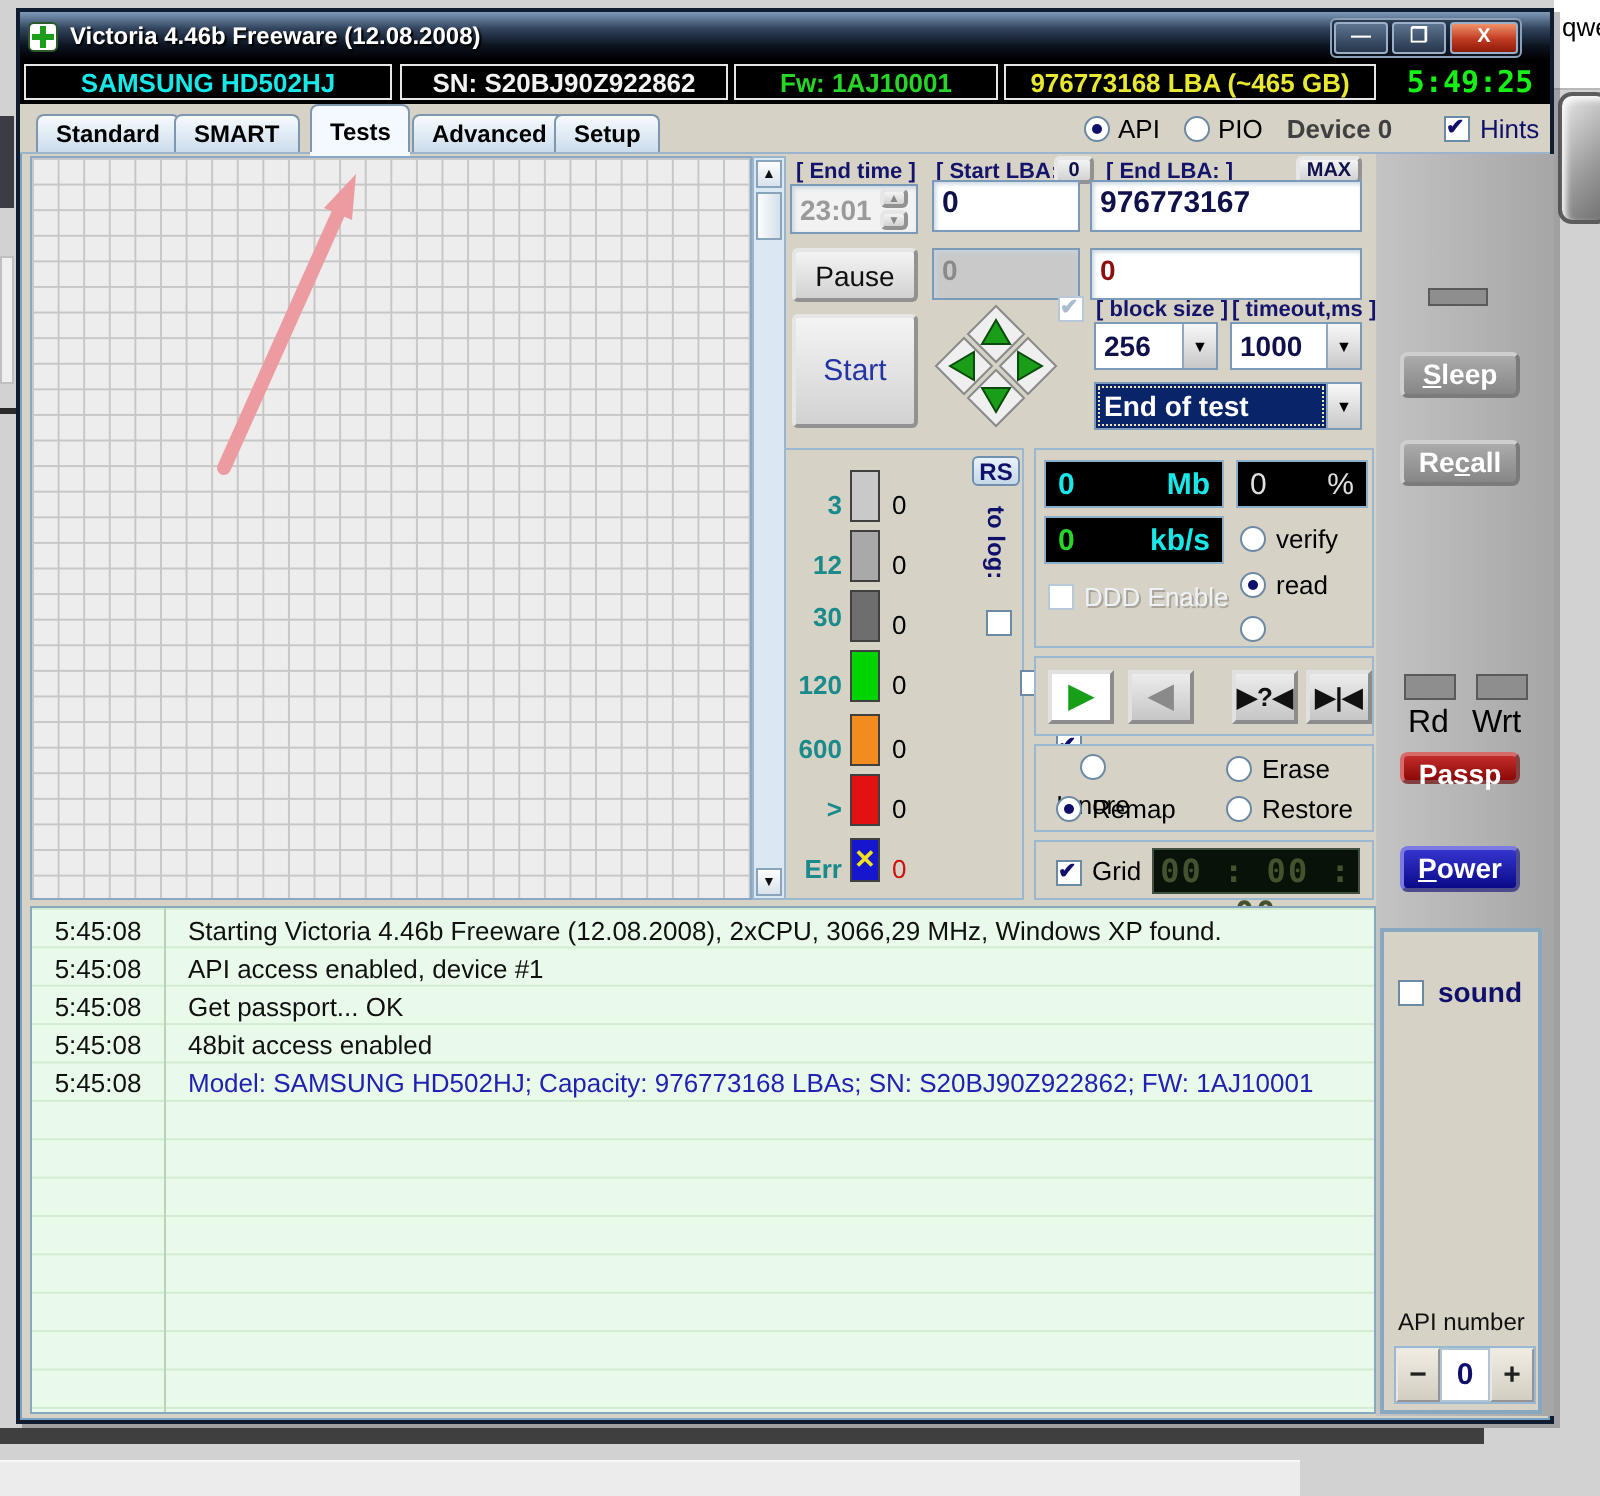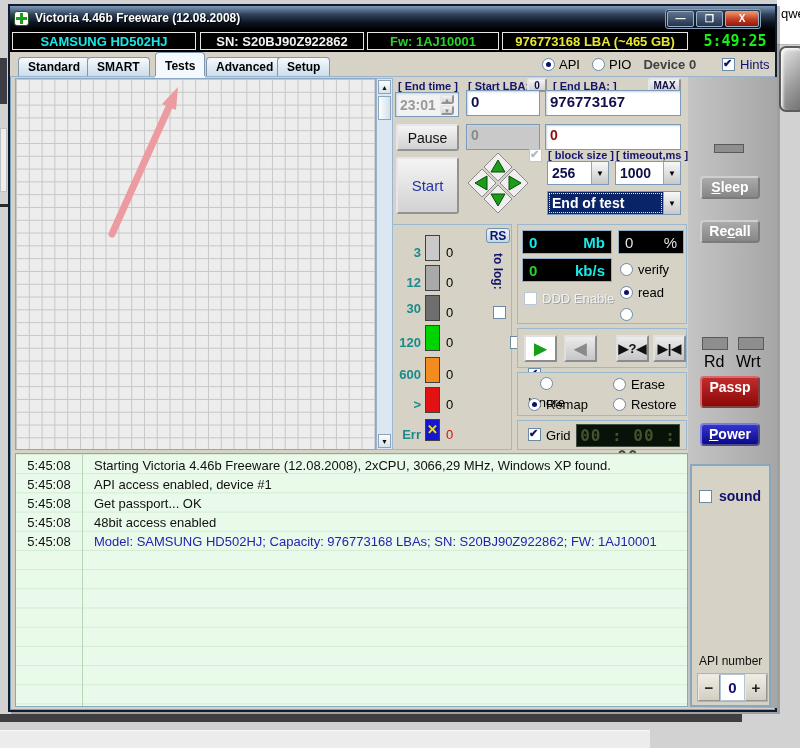--- a/index.html
+++ b/index.html
@@ -66,21 +66,21 @@
   .sthumb { position:absolute; left:1px; top:17px; width:13px; height:24px; background:linear-gradient(90deg,#fdfdfd,#d4e0ea); border:1px solid #8aa4bc; }
 
   
   .sidebar { left:678px; top:71px; width:89px; height:631px; background:linear-gradient(90deg,#c4c4c4,#a6a6a6); }
   .sbutton { position:absolute; color:#fff; font-weight:bold; text-align:center; border-radius:4px; }
   .breakall { left:10px; top:13px; width:64px; height:44px; background:linear-gradient(#ff6a52,#ea1a0e 60%,#c80c04); border:2px outset #ff9c8a; font-size:13px; line-height:20px; padding-top:2px; }
   .indic { left:26px; top:67px; width:30px; height:9px; background:#8e8e8e; border:1px solid #5a5a5a; }
   .greybtn { left:12px; width:60px; height:23px; background:linear-gradient(#ababab,#868686); border:2px outset #cfcfcf; font-size:14px; line-height:19px; }
   .led { position:absolute; top:260px; width:26px; height:13px; background:#8e8e8e; border:1px solid #5a5a5a; }
   .ledlbl { position:absolute; top:276px; font-size:16px; color:#000; }
-  .passp { left:12px; top:299px; width:60px; height:32px; background:linear-gradient(#c22c2c,#8c0808); border:2px outset #d86a6a; font-size:14px; line-height:19px; }
+  .passp { left:12px; top:299px; width:60px; height:16px; background:linear-gradient(#c22c2c,#8c0808); border:2px outset #d86a6a; font-size:14px; line-height:19px; }
   .power { left:12px; top:346px; width:60px; height:23px; background:linear-gradient(#3434cf,#0a0a88); border:2px outset #7a7ae0; font-size:14px; line-height:19px; }
   .u { text-decoration:underline; }
 
   .bottompanel { left:680px; top:458px; width:81px; height:243px; background:#d6d2c6; border:2px solid #88a8c0; }
   .soundlbl { color:#10106a; font-weight:bold; font-size:14px; }
   .stepper { position:absolute; left:5px; top:207px; width:71px; height:29px; display:flex; border:1px solid #9ab8d0; background:#e8e4da; }
   .stepbtn { width:22px; background:linear-gradient(#f0ece2,#d2cec2); border:1px outset #e8e8e8; font-size:15px; font-weight:bold; color:#202020; text-align:center; line-height:25px; }
   .stepval { flex:1; background:#fff; color:#10106a; font-weight:bold; font-size:15px; text-align:center; line-height:26px; border:1px solid #b0c4d4; }
 
   
@@ -325,21 +325,21 @@
       <span class="rlabel">Remap</span>
     </span>
     <span class="abs" style="left:95px; top:24px; display:flex; align-items:center; gap:5px;">
       <span class="radio"></span>
       <span class="rlabel">Restore</span>
     </span>
   </div>
 
   
   <div class="abs panel" style="left:507px; top:414px; width:170px; height:30px; background:#d6d2c6;">
-    <span class="abs" style="left:10px; top:7px; display:flex; align-items:flex-start; gap:5px;">
+    <span class="abs" style="left:10px; top:7px; display:flex; align-items:flex-end; gap:5px;">
       <span class="cb checked"></span>
       <span class="rlabel">Grid</span>
     </span>
     <span class="timer abs" style="left:58px; top:3px; width:104px; height:23px;">00 : 00 : 00</span>
   </div>
 
   
   <div class="abs sidebar">
     <div class="abs indic"></div>
     <div class="sbutton greybtn" style="top:99px;"><span></span><span class="u">S</span><span>leep</span></div>

